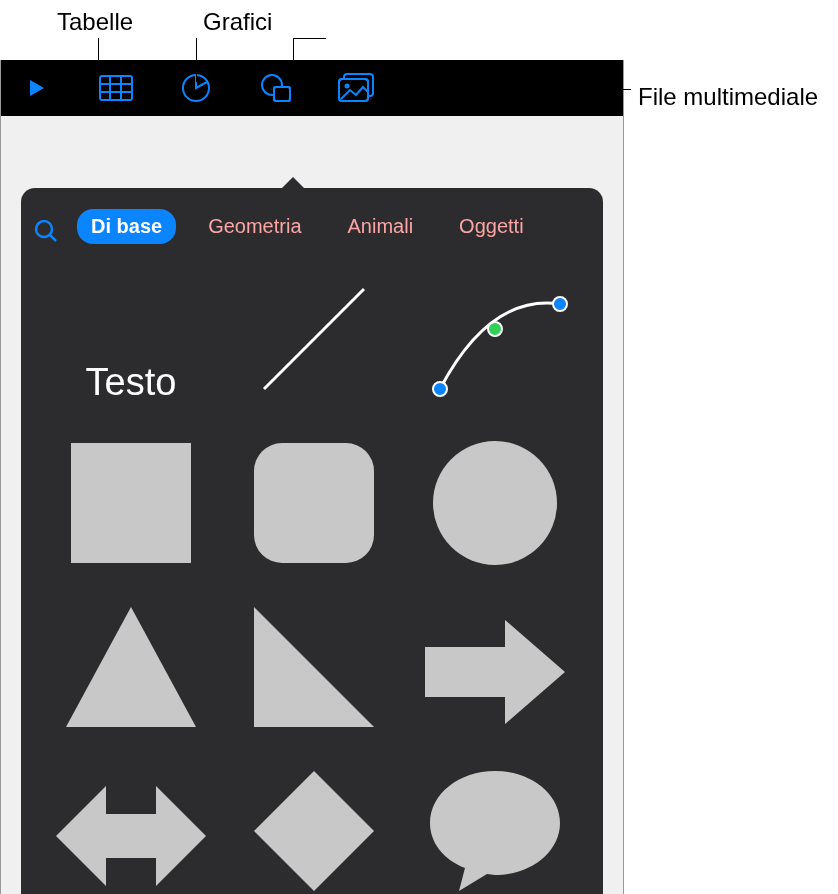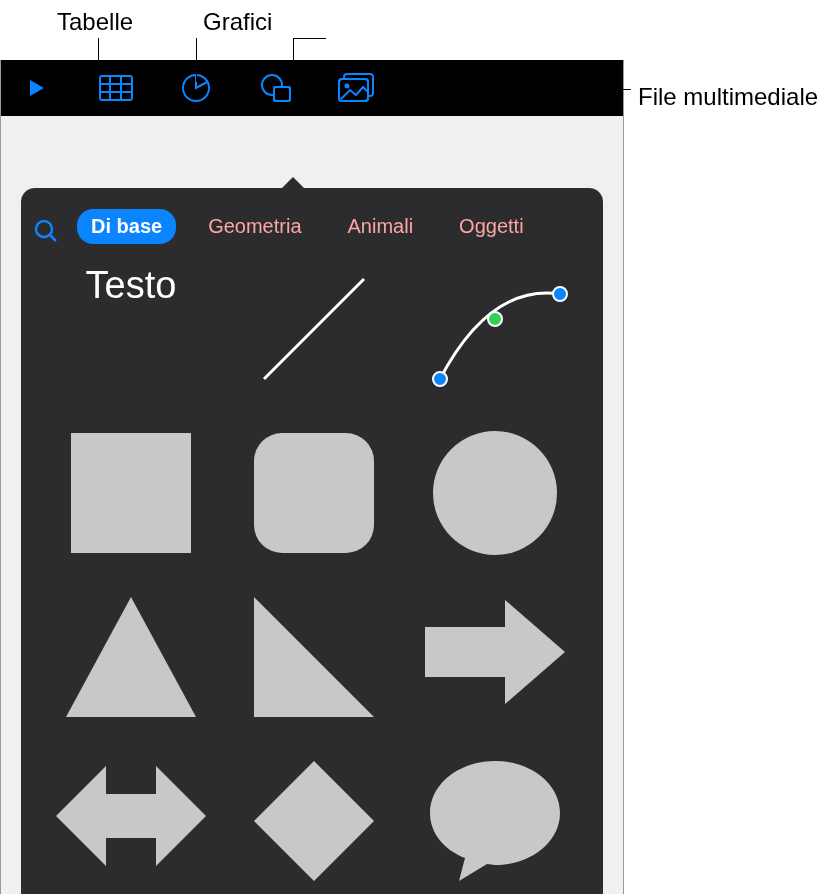--- a/index.html
+++ b/index.html
@@ -113,21 +113,21 @@
       font-weight: 600;
     }
     .shapes-grid {
       display: grid;
       grid-template-columns: repeat(3, 1fr);
       gap: 24px 24px;
       padding: 20px 30px;
     }
     .shape-cell {
       display: flex;
-      align-items: flex-start;
+      align-items: flex-end;
       justify-content: center;
       height: 140px;
       cursor: pointer;
     }
     .shape-cell .shp {
       fill: #c8c8c8;
     }
     .text-shape {
       color: #fff;
       font-size: 38px;

